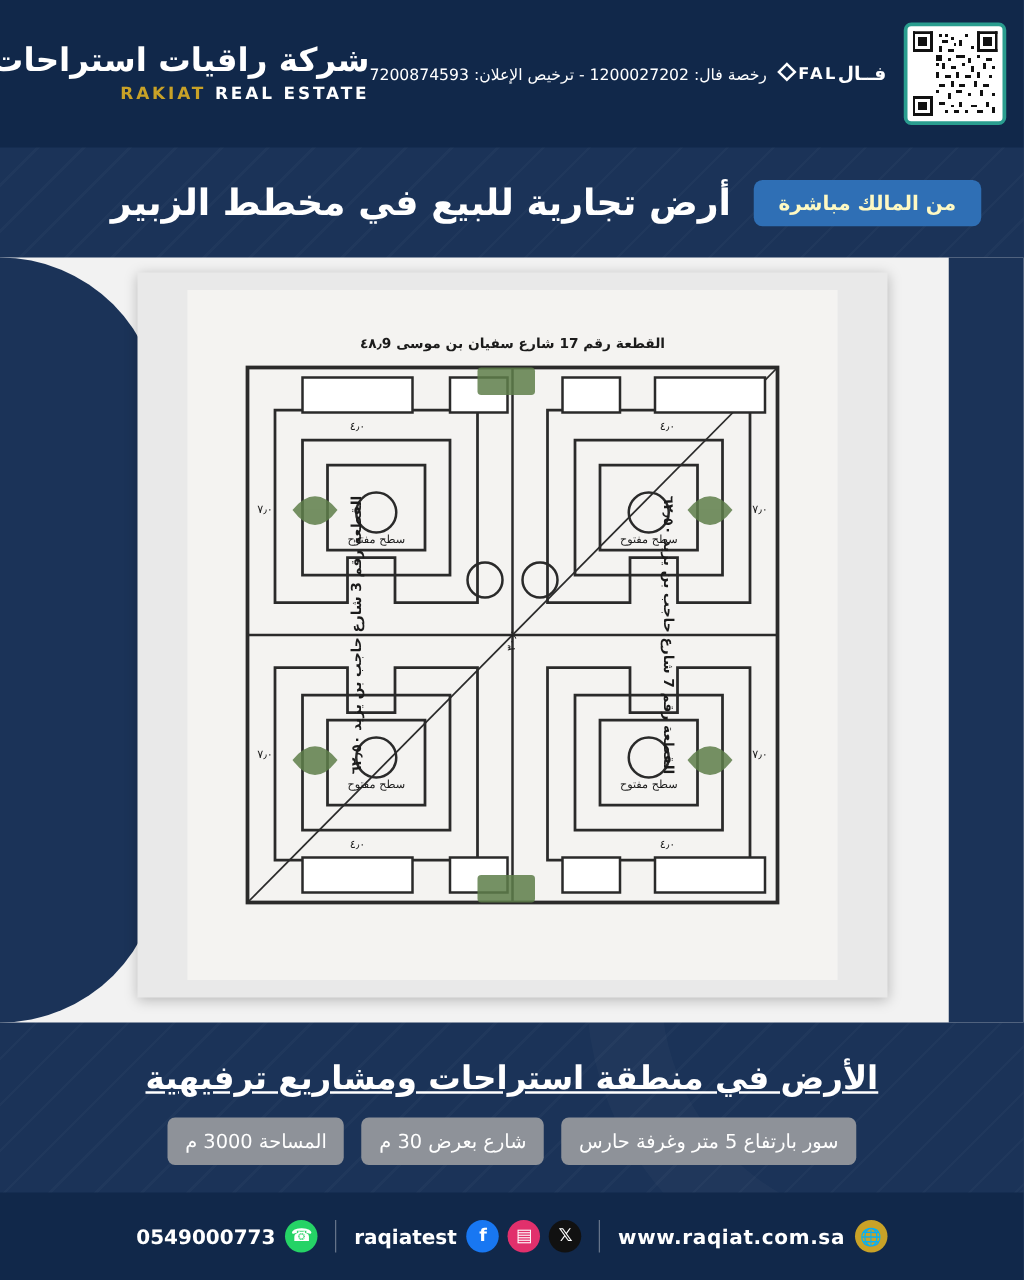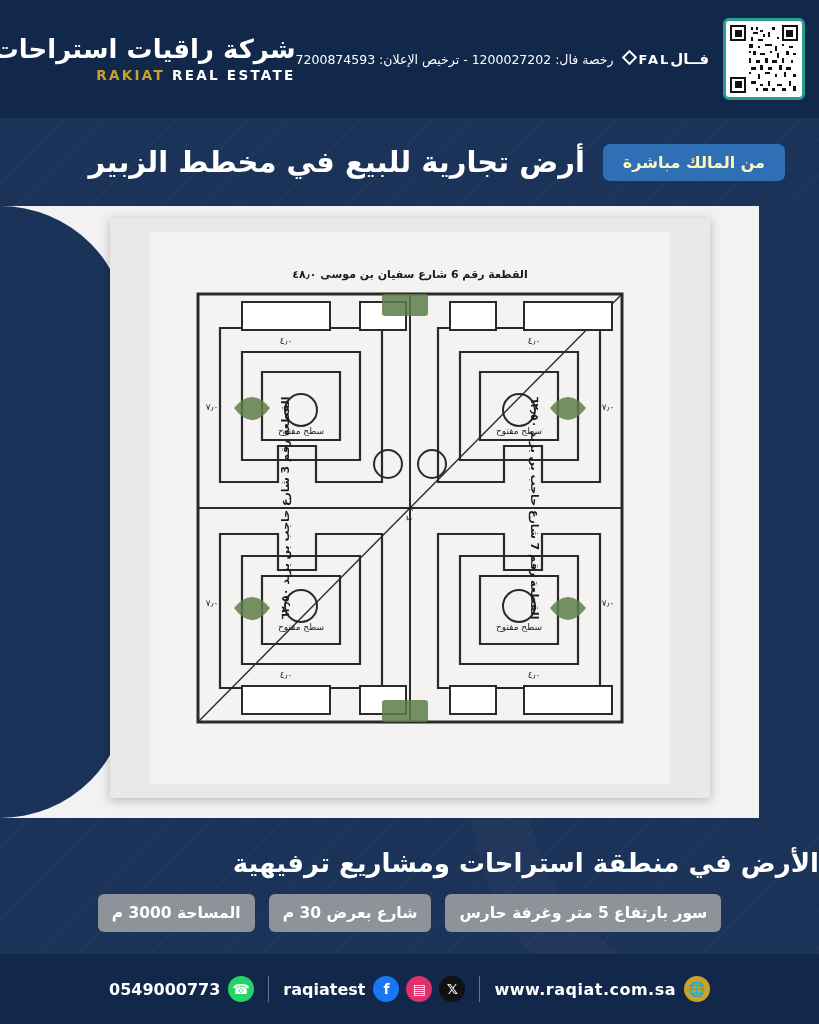--- a/index.html
+++ b/index.html
@@ -195,34 +195,35 @@
   
   .features-zone {
     position: relative;
     z-index: 4;
     padding-top: 14px;
   }
   .headline {
     color: #fff;
     font-size: 26px;
     font-weight: bold;
-    text-align: right;
+    text-align: center;
     margin-bottom: 16px;
+    text-decoration: underline;
   }
   .chips {
     display: flex;
     justify-content: center;
     gap: 14px;
     padding: 0 50px;
   }
   .chip {
     background: #8e9299;
     color: #fff;
     font-size: 15.5px;
-    font-weight: bold;
+    font-weight: normal;
     border-radius: 6px;
     padding: 10px 14px;
     white-space: nowrap;
   }
 
   
   .footer {
     position: absolute;
     bottom: 0; left: 0; right: 0;
     height: 70px;
@@ -445,21 +446,21 @@
             <text x="62" y="374">٧٫٠</text>
             <text x="458" y="374">٧٫٠</text>
             <text x="151" y="202">سطح مفتوح</text>
             <text x="369" y="202">سطح مفتوح</text>
             <text x="151" y="398">سطح مفتوح</text>
             <text x="369" y="398">سطح مفتوح</text>
           </g>
           <text x="262" y="280" fill="#1b1b1b" font-size="9" text-anchor="middle" transform="rotate(-90 262 280)">٣٠٫٠</text>
         </svg>
 
-        <div class="side-label lbl-top">القطعة رقم 6 شارع سفيان بن موسى ٤٨٫٠</div>
+        <div class="side-label lbl-top">القطعة رقم 17 شارع سفيان بن موسى ٤٨٫9</div>
         <div class="side-label lbl-left">القطعة رقم 3 شارع حاجب بن يزيد ٦٢٫٥٠</div>
         <div class="side-label lbl-right">القطعة رقم 7 شارع حاجب بن يزيد ٦٢٫٥٠</div>
       </div>
     </div>
   </div>
 
   <div class="features-zone">
     <div class="headline">الأرض في منطقة استراحات ومشاريع ترفيهية</div>
     <div class="chips">
       <div class="chip">سور بارتفاع 5 متر وغرفة حارس</div>

